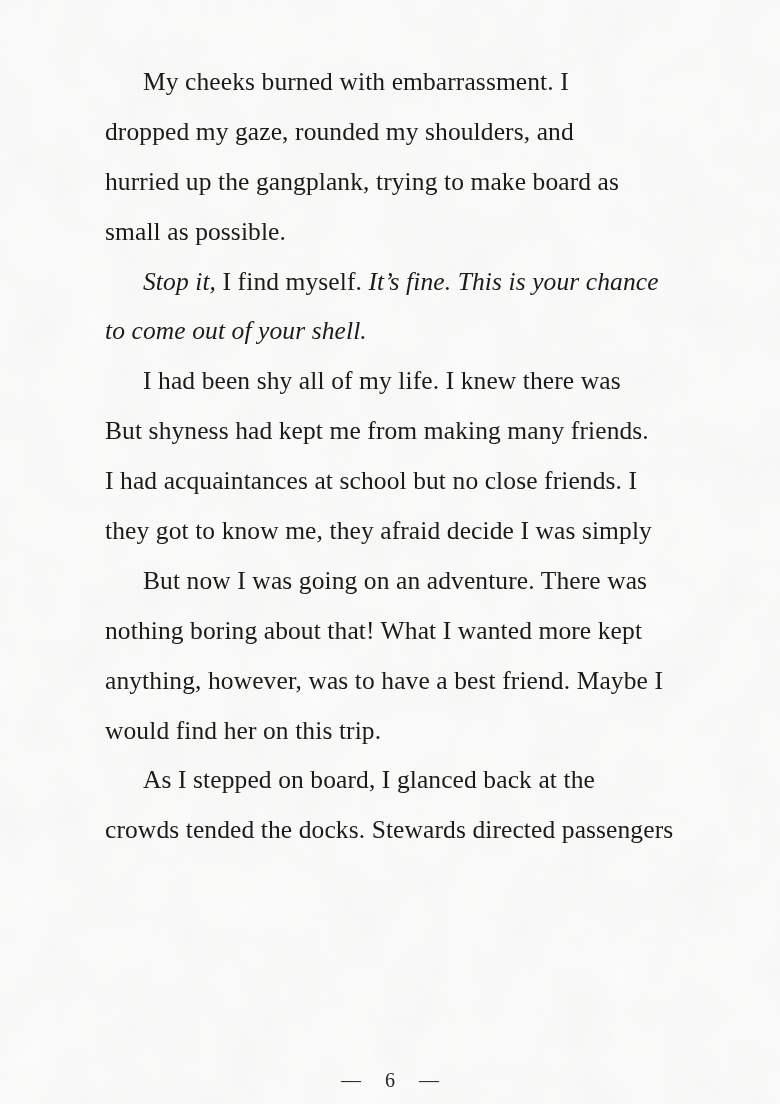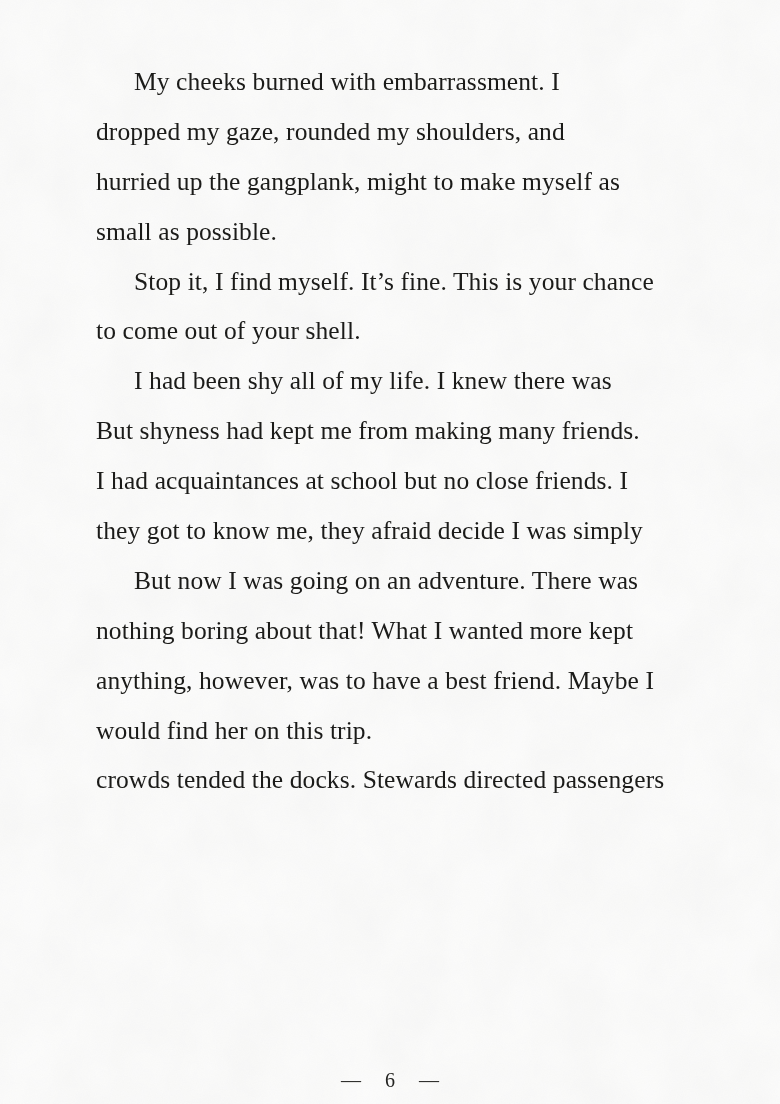--- a/index.html
+++ b/index.html
@@ -21,38 +21,39 @@
   }
   .texture {
     position: absolute;
     inset: 0;
     display: block;
     pointer-events: none;
   }
   .text-block {
     position: absolute;
     top: 57px;
-    left: 96px;
+    left: 105px;
     width: 612px;
     color: #1b1b19;
     font-size: 25.5px;
   }
   .para {
     margin: 0;
   }
   .line {
     height: 49.9px;
     line-height: 49.9px;
     white-space: pre;
     letter-spacing: 0.1px;
   }
   .line.indent {
     padding-left: 38px;
   }
   .italic {
+    font-style: italic;
   }
   .footer {
     position: absolute;
     left: 0;
     right: 0;
     bottom: 11px;
     display: flex;
     justify-content: center;
     align-items: center;
     gap: 24px;
@@ -93,40 +94,41 @@
       </filter>
     </defs>
     <rect width="780" height="1104" filter="url(#paperBlotch)"></rect>
     <rect width="780" height="1104" filter="url(#paperGrain)"></rect>
   </svg>
 
   <main class="text-block">
       <div class="para">
         <div class="line indent"><span>My cheeks burned with embarrassment. I</span></div>
         <div class="line"><span>dropped my gaze, rounded my shoulders, and</span></div>
-        <div class="line"><span>hurried up the gangplank, might to make myself as</span></div>
+        <div class="line"><span>hurried up the gangplank, trying to make board as</span></div>
         <div class="line"><span>small as possible.</span></div>
       </div>
       <div class="para">
         <div class="line indent"><span class="italic">Stop it,</span><span> I find myself. </span><span class="italic">It’s fine. This is your chance</span></div>
         <div class="line"><span class="italic">to come out of your shell.</span></div>
       </div>
       <div class="para">
         <div class="line indent"><span>I had been shy all of my life. I knew there was</span></div>
         <div class="line"><span>But shyness had kept me from making many friends.</span></div>
         <div class="line"><span>I had acquaintances at school but no close friends. I</span></div>
         <div class="line"><span>they got to know me, they afraid decide I was simply</span></div>
       </div>
       <div class="para">
         <div class="line indent"><span>But now I was going on an adventure. There was</span></div>
         <div class="line"><span>nothing boring about that! What I wanted more kept</span></div>
         <div class="line"><span>anything, however, was to have a best friend. Maybe I</span></div>
         <div class="line"><span>would find her on this trip.</span></div>
       </div>
       <div class="para">
+        <div class="line indent"><span>As I stepped on board, I glanced back at the</span></div>
         <div class="line"><span>crowds tended the docks. Stewards directed passengers</span></div>
       </div>
     </main>
 
   <footer class="footer">
     <span class="dash">—</span>
     <span>6</span>
     <span class="dash">—</span>
   </footer>
 

